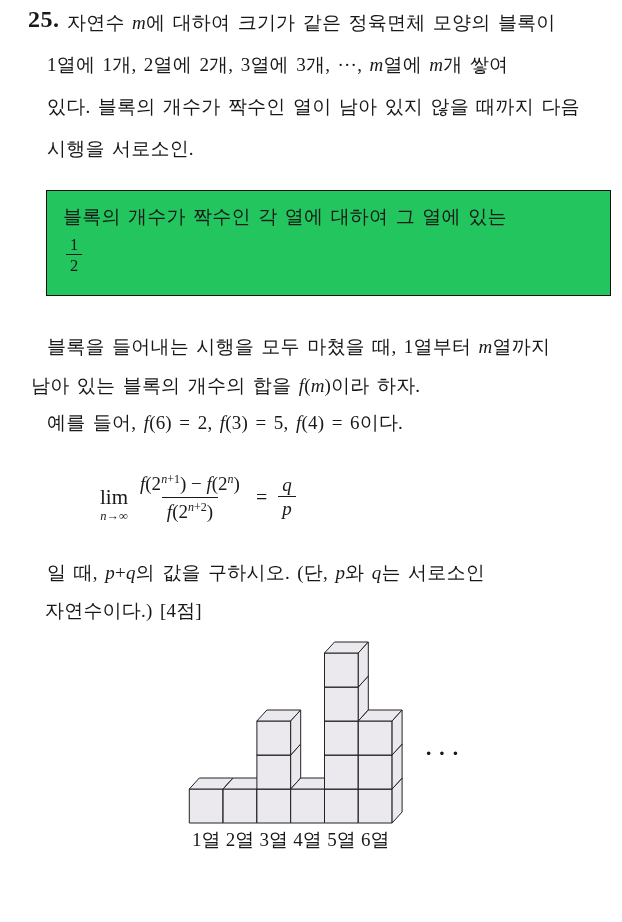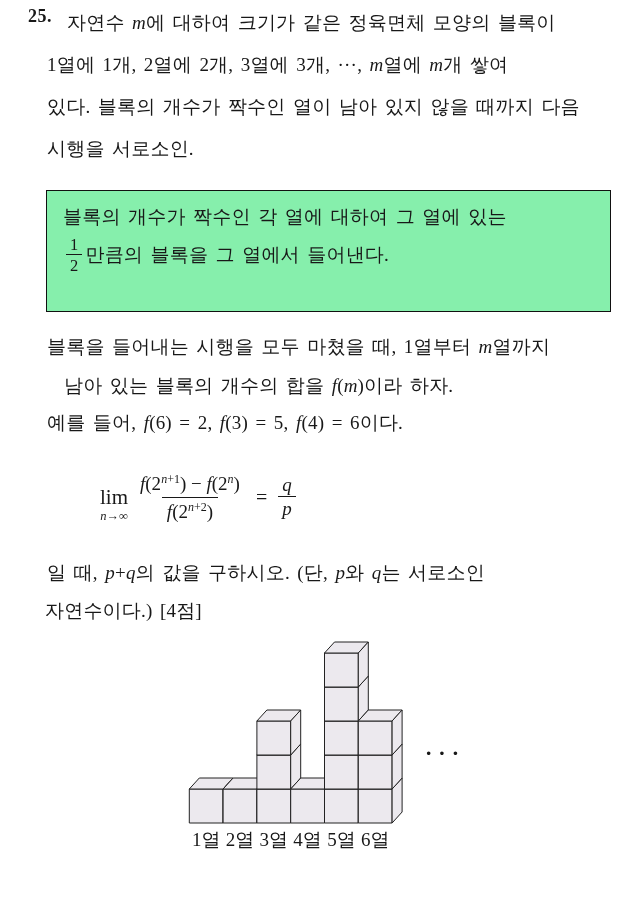--- a/index.html
+++ b/index.html
@@ -6,24 +6,24 @@
   body{
     width:622px;height:922px;position:relative;background:#ffffff;
     font-family:"Liberation Serif","DejaVu Serif",serif;
     color:#181818;overflow:hidden;
   }
   .line{position:absolute;white-space:nowrap;font-size:19px;word-spacing:2.5px;letter-spacing:0.2px;}
   .sg-rm{font-style:normal;}
   .sg-it{font-style:italic;}
   .sg-sup{font-size:12px;vertical-align:7px;letter-spacing:0;}
   .sg-supit{font-size:12px;vertical-align:7px;font-style:italic;letter-spacing:0;}
-  .problem-number{position:absolute;left:28px;top:6px;font-size:18px;font-weight:bold;letter-spacing:0.5px;}
+  .problem-number{position:absolute;left:28px;top:6px;font-size:24px;font-weight:bold;letter-spacing:0.5px;}
   .rule-box{
-    position:absolute;left:46px;top:190px;width:565px;height:122px;
-    border:1.5px solid #111;background:#86efac;box-sizing:border-box;
+    position:absolute;left:46px;top:190px;width:565px;height:106px;
+    border:1.5px solid #111;background:#22c55e;box-sizing:border-box;
   }
   .rule-box .box-line1{position:absolute;left:16px;top:13px;}
   .rule-box .box-line2{position:absolute;left:16px;top:38px;display:flex;align-items:center;height:52px;}
   .frac{display:inline-flex;flex-direction:column;align-items:center;line-height:1.05;text-align:center;}
   .frac .fr-num{display:block;padding:0 4px 1px;}
   .frac .fr-den{display:block;border-top:1.3px solid #181818;padding:2px 4px 0;}
   .frac-inline{font-size:16.5px;margin:0 3px;word-spacing:normal;}
   .formula{
     position:absolute;left:100px;top:470px;display:flex;align-items:center;
     font-size:19px;word-spacing:normal;letter-spacing:0;
@@ -54,26 +54,25 @@
 <div class="line" style="left:47px;top:94px;"><span class="sg-rm">있다. 블록의 개수가 짝수인 열이 남아 있지 않을 때까지 다음</span></div>
 <div class="line" style="left:47px;top:136px;"><span class="sg-rm">시행을 서로소인.</span></div>
 
 <div class="rule-box">
   <div class="line box-line1"><span class="sg-rm">블록의 개수가 짝수인 각 열에 대하여 그 열에 있는</span></div>
   <div class="line box-line2">
     <span class="frac frac-inline">
       <span class="fr-num">1</span>
       <span class="fr-den">2</span>
     </span>
-    <span><span class="sg-rm">만큼의 블록을 그 열에서 들어낸다.</span></span>
   </div>
 </div>
 
 <div class="line" style="left:47px;top:334px;"><span class="sg-rm">블록을 들어내는 시행을 모두 마쳤을 때, 1열부터 </span><span class="sg-it">m</span><span class="sg-rm">열까지</span></div>
-<div class="line" style="left:64px;top:373px;"><span class="sg-rm">남아 있는 블록의 개수의 합을 </span><span class="sg-it">f</span><span class="sg-rm">(</span><span class="sg-it">m</span><span class="sg-rm">)이라 하자.</span></div>
+<div class="line" style="left:31px;top:373px;"><span class="sg-rm">남아 있는 블록의 개수의 합을 </span><span class="sg-it">f</span><span class="sg-rm">(</span><span class="sg-it">m</span><span class="sg-rm">)이라 하자.</span></div>
 <div class="line" style="left:47px;top:410px;"><span class="sg-rm">예를 들어, </span><span class="sg-it">f</span><span class="sg-rm">(6) = 2, </span><span class="sg-it">f</span><span class="sg-rm">(3) = 5, </span><span class="sg-it">f</span><span class="sg-rm">(4) = 6이다.</span></div>
 
 <div class="formula">
   <div class="lim-block">
     <span class="lim-main">lim</span>
     <span class="lim-sub"><span class="sg-it">n</span><span class="sg-rm">→∞</span></span>
   </div>
   <span class="frac bigfrac">
     <span class="fr-num"><span class="sg-it">f</span><span class="sg-rm">(2</span><span class="sg-supit">n</span><span class="sg-sup">+1</span><span class="sg-rm">) − </span><span class="sg-it">f</span><span class="sg-rm">(2</span><span class="sg-supit">n</span><span class="sg-rm">)</span></span>
     <span class="fr-den"><span class="sg-it">f</span><span class="sg-rm">(2</span><span class="sg-supit">n</span><span class="sg-sup">+2</span><span class="sg-rm">)</span></span>

